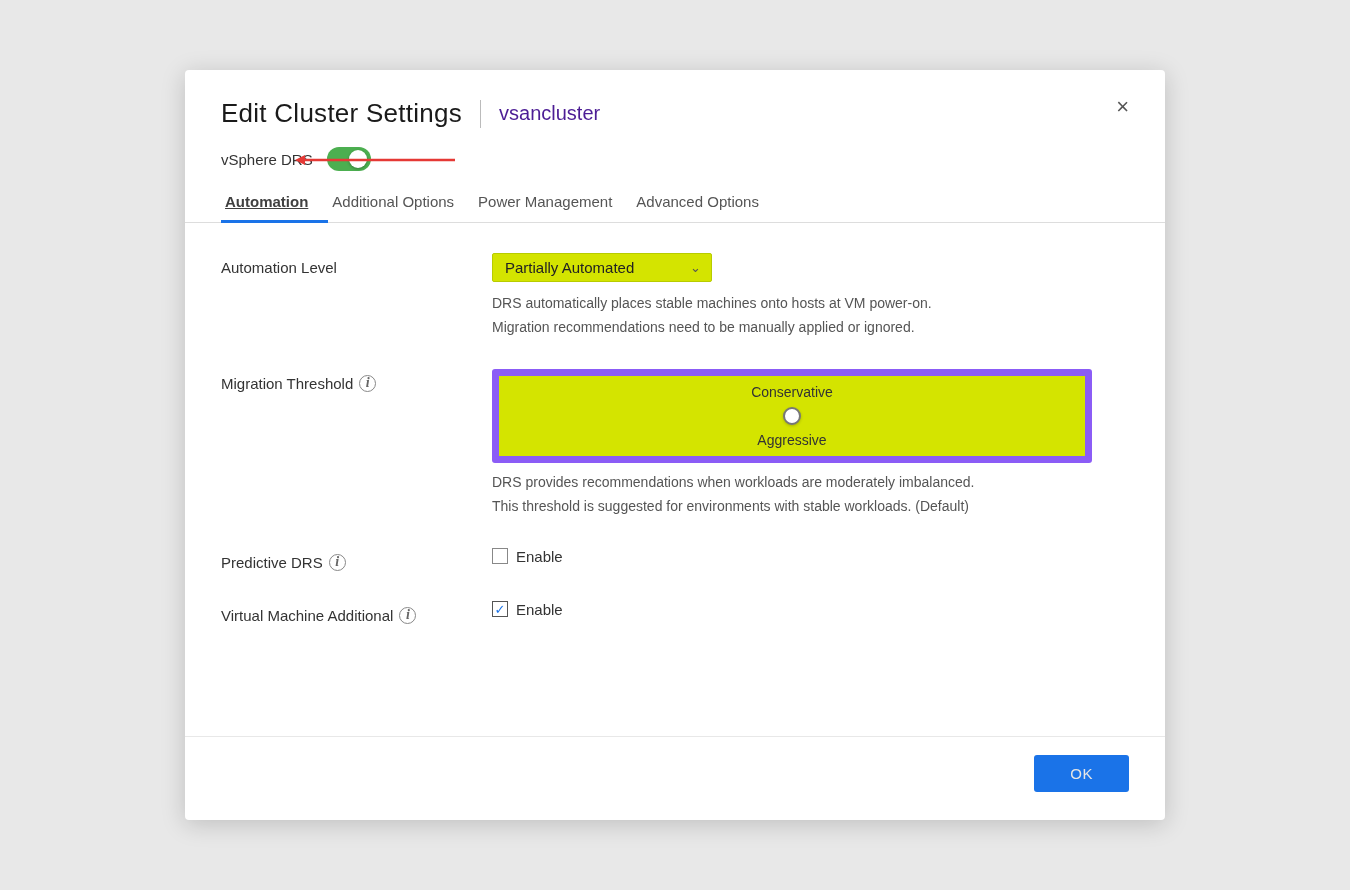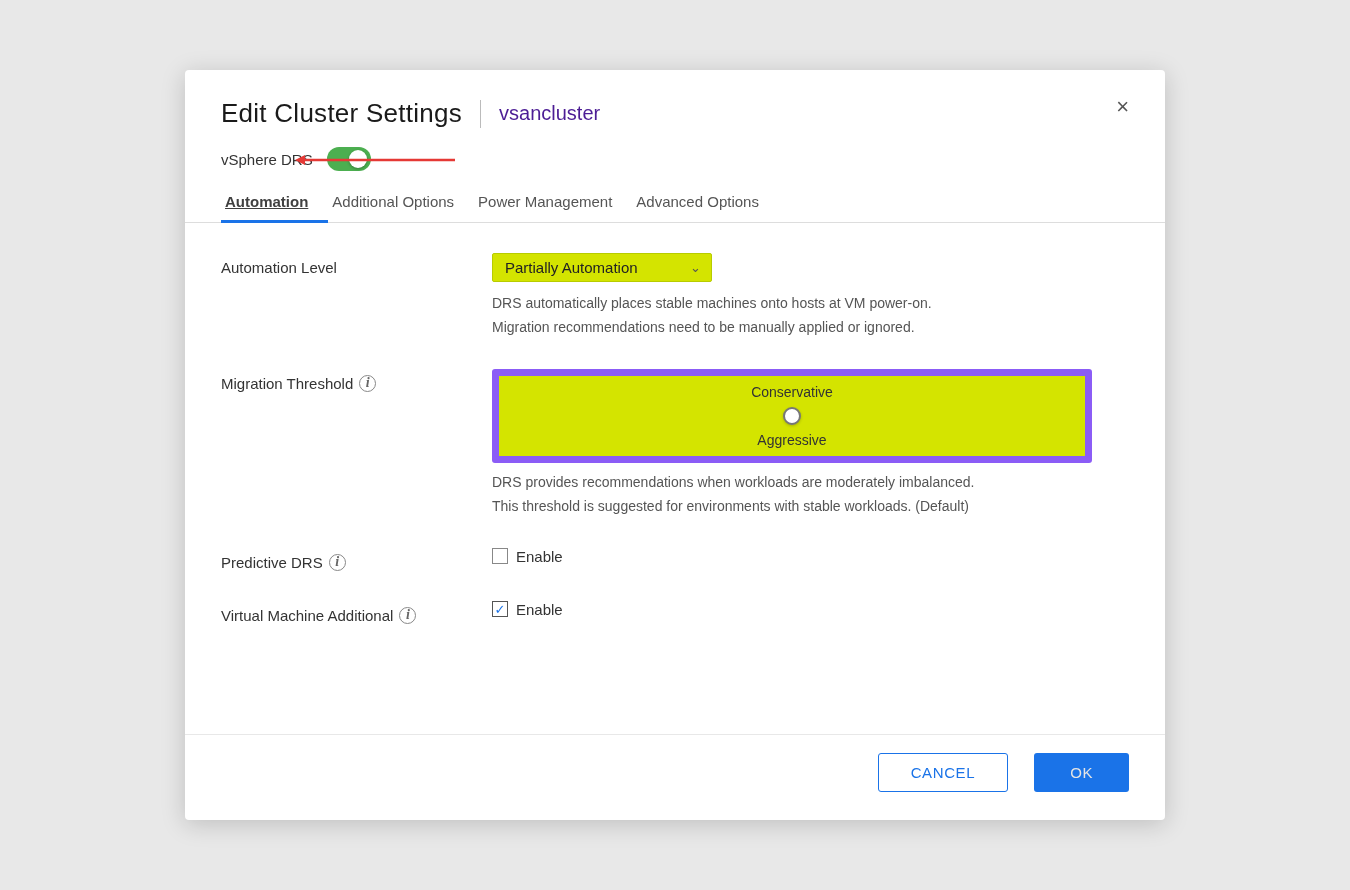--- a/index.html
+++ b/index.html
@@ -329,21 +329,21 @@
   </div>
 
   <div class="dialog-content">
 
     <div class="form-row">
       <div class="form-label">
         <span>Automation Level</span>
       </div>
       <div class="form-control">
         <div class="dropdown-highlight">
-          <span>Partially Automation</span>
+          <span>Partially Automated</span>
           <span class="dropdown-arrow">⌄</span>
         </div>
         <div class="form-desc">DRS automatically places stable machines onto hosts at VM power-on.</div>
         <div class="form-desc">Migration recommendations need to be manually applied or ignored.</div>
       </div>
     </div>
 
     <div class="form-row">
       <div class="form-label">
         <span>Migration Threshold</span>
@@ -388,16 +388,15 @@
             <span class="checkmark">✓</span>
           </div>
           <span>Enable</span>
         </label>
       </div>
     </div>
 
   </div>
 
   <div class="dialog-footer">
-    <button class="btn-cancel">CANCEL</button>
     <button class="btn-ok">OK</button>
   </div>
 </div>
 
 </body></html>

